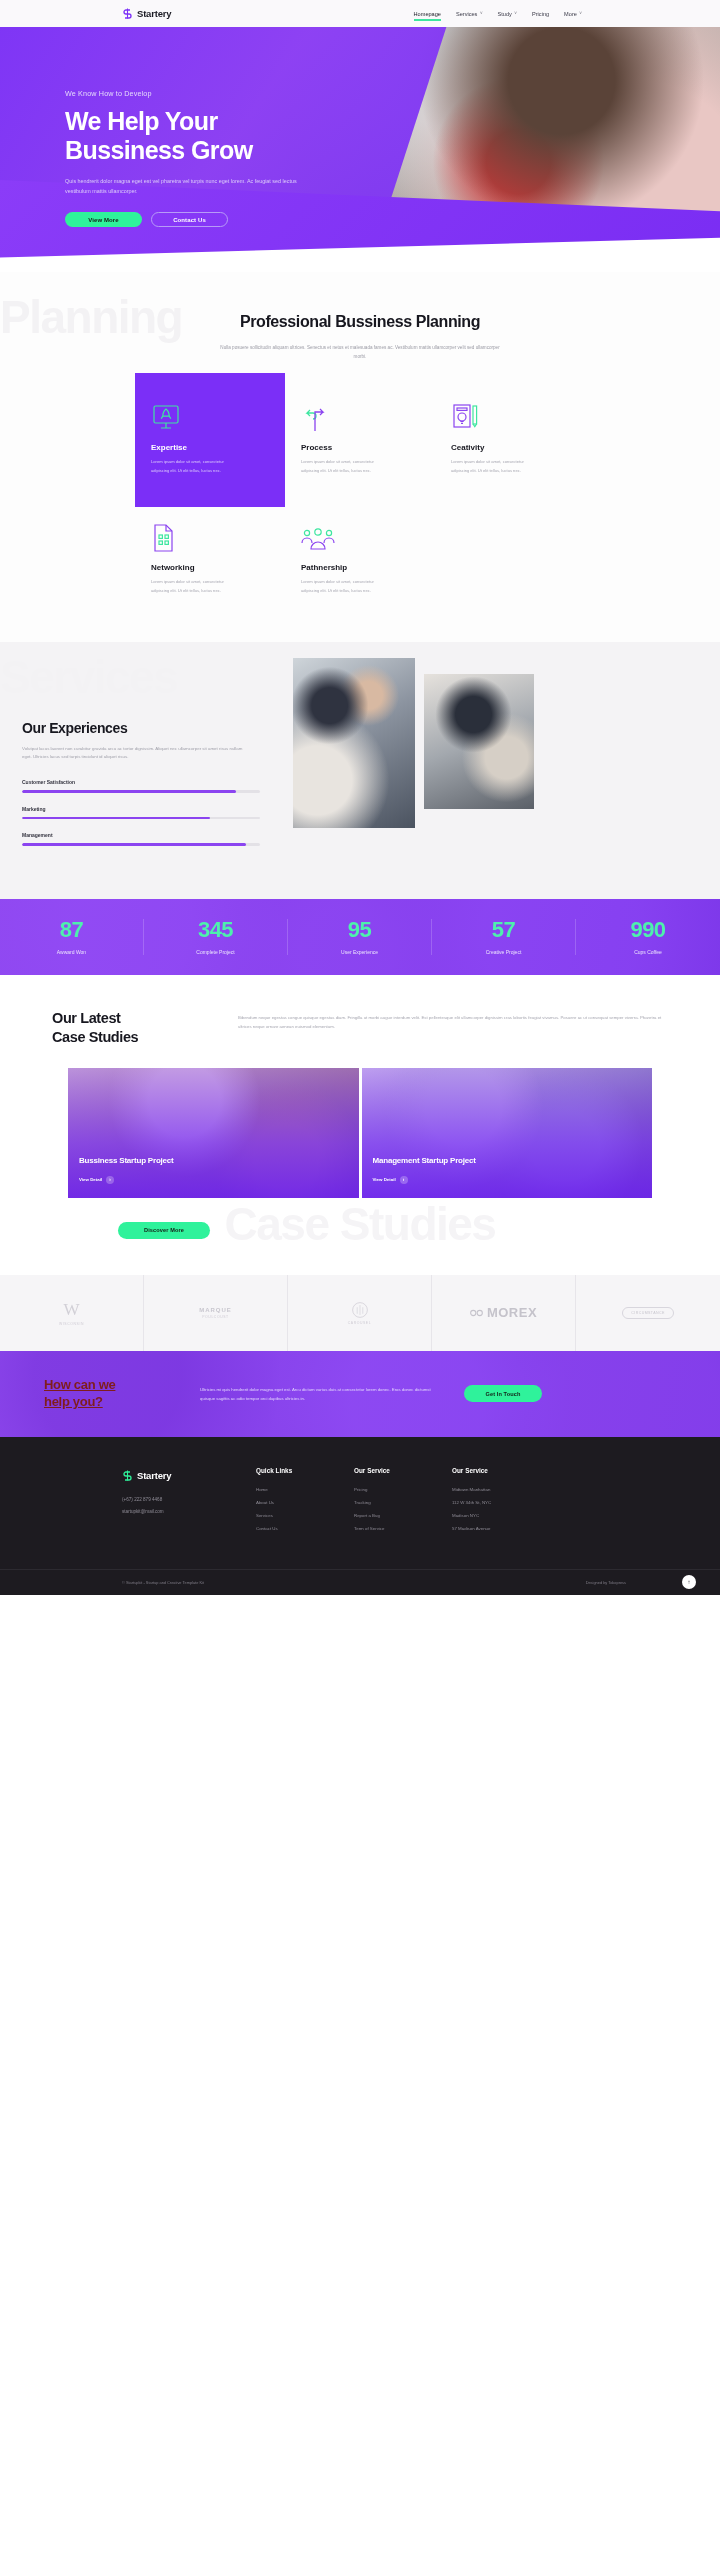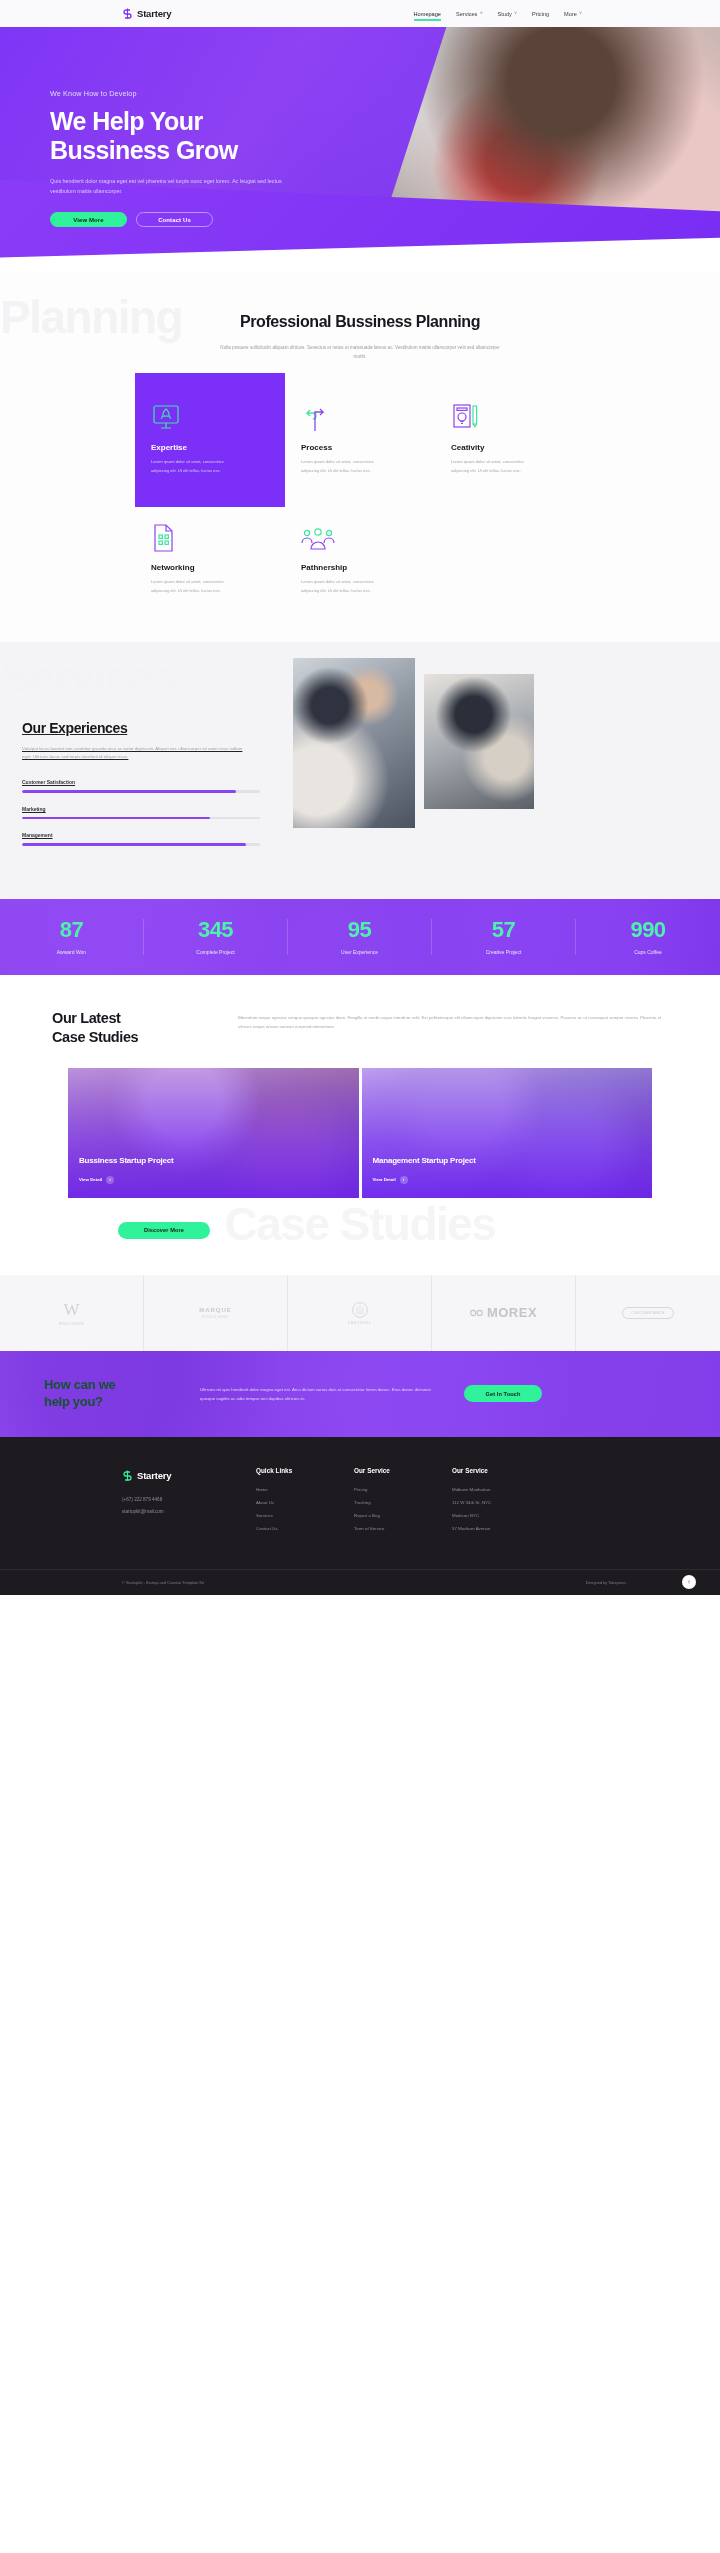--- a/index.html
+++ b/index.html
@@ -27,21 +27,21 @@
     display:flex; align-items:center; gap:2.5px; cursor:pointer;
   }
   .nav-link.active { color:#1b1b24; }
   .nav-link.active::after {
     content:""; position:absolute; left:0; right:0; bottom:-1px; height:1.3px;
     background:#3ee6a0;
   }
   .caret { font-size:4.5px; opacity:.7; }
 
   
-  .hero { position:relative; height:245px; overflow:hidden; }
+  .hero { position:relative; height:245px; overflow:hidden;padding-left:15px; }
   .hero-photo {
     position:absolute; inset:0;
     background:
       radial-gradient(circle at 78% 22%, #5a4338 0 9%, rgba(0,0,0,0) 24%),
       radial-gradient(circle at 72% 55%, #c23a3a 0 6%, rgba(0,0,0,0) 16%),
       radial-gradient(circle at 88% 70%, #e9c7c4 0 18%, rgba(0,0,0,0) 40%),
       radial-gradient(circle at 62% 12%, #cfd3d6 0 14%, rgba(0,0,0,0) 36%),
       linear-gradient(160deg,#d8d4d0 0%,#b9b2ad 40%,#8d8a88 75%,#5d5954 100%);
   }
   .hero-purple {
@@ -98,21 +98,21 @@
   .card { padding:14px 16px 18px; text-align:left; }
   .card.feat { background:#7b2ff7; margin-top:-14px; padding-top:28px; padding-bottom:32px; }
   .card-icon { height:32px; display:flex; align-items:flex-end; margin-bottom:10px; }
   .card-title { font-size:8px; font-weight:bold; color:#17171f; margin-bottom:6px; }
   .card.feat .card-title { color:#fff; }
   .card-text { font-size:4.1px; color:#a6a6b0; line-height:2.1; max-width:82px; }
   .card.feat .card-text { color:#ddcbfb; }
 
   
   .exp { background:#f4f3f5; padding:38px 0 40px; position:relative; overflow:hidden; }
-  .exp-grid { position:relative; z-index:2; display:flex; padding:0 22px; gap:12px;text-decoration:underline; }
+  .exp-grid { position:relative; z-index:2; display:flex; padding:0 22px; gap:12px; }
   .exp-left { width:285px; padding-top:40px; }
   .exp-title { font-size:14px; font-weight:bold; color:#17171f; letter-spacing:-.4px; }
   .exp-desc { font-size:4.4px; color:#a0a0aa; line-height:2; margin-top:9px; max-width:230px; }
   .bars { margin-top:17px; }
   .bar-row { margin-bottom:13px; }
   .bar-label { font-size:5px; font-weight:bold; color:#33333f; margin-bottom:5px; }
   .bar-track { height:2.6px; background:#e3e1e6; border-radius:2px; overflow:hidden; width:238px; }
   .bar-fill { height:100%; background:#8b44f0; border-radius:2px; }
   .exp-imgs { position:relative; width:360px; }
   .exp-img-a {
@@ -235,21 +235,21 @@
       linear-gradient(110deg,#bdb8b4,#8a8682);
   }
   .cta-ov {
     position:absolute; inset:0;
     background:linear-gradient(100deg,#8b3cf8 0%,#8134f6 55%,#7a2df3 100%); opacity:.88;
   }
   .cta-inner {
     position:relative; z-index:3; height:100%; display:flex; align-items:center;
     padding:0 44px; gap:24px;
   }
-  .cta-title { font-size:13px; font-weight:bold; color:#14532d; line-height:1.3; width:132px; letter-spacing:-.3px; }
+  .cta-title { font-size:13px; font-weight:bold; color:#7f1d1d; line-height:1.3; width:132px; letter-spacing:-.3px;text-decoration:underline; }
   .cta-desc { font-size:4.3px; color:#e1d3fc; line-height:2.1; flex:1; max-width:240px; }
   .btn-touch { background:#2ff29b; color:#132016; width:78px; height:17px; font-size:5.6px; }
 
   
   .footer { background:#1d1b20; padding:30px 0 0; }
   .foot-grid { display:flex; padding:0 0 0 122px; gap:34px; }
   .foot-col { min-width:64px; }
   .foot-brand { display:flex; align-items:center; gap:4px; margin-bottom:12px; }
   .foot-brand-name { font-size:9.5px; font-weight:bold; color:#fff; letter-spacing:-.2px; }
   .foot-line { font-size:4.6px; color:#8e8b95; margin-bottom:7px; }

